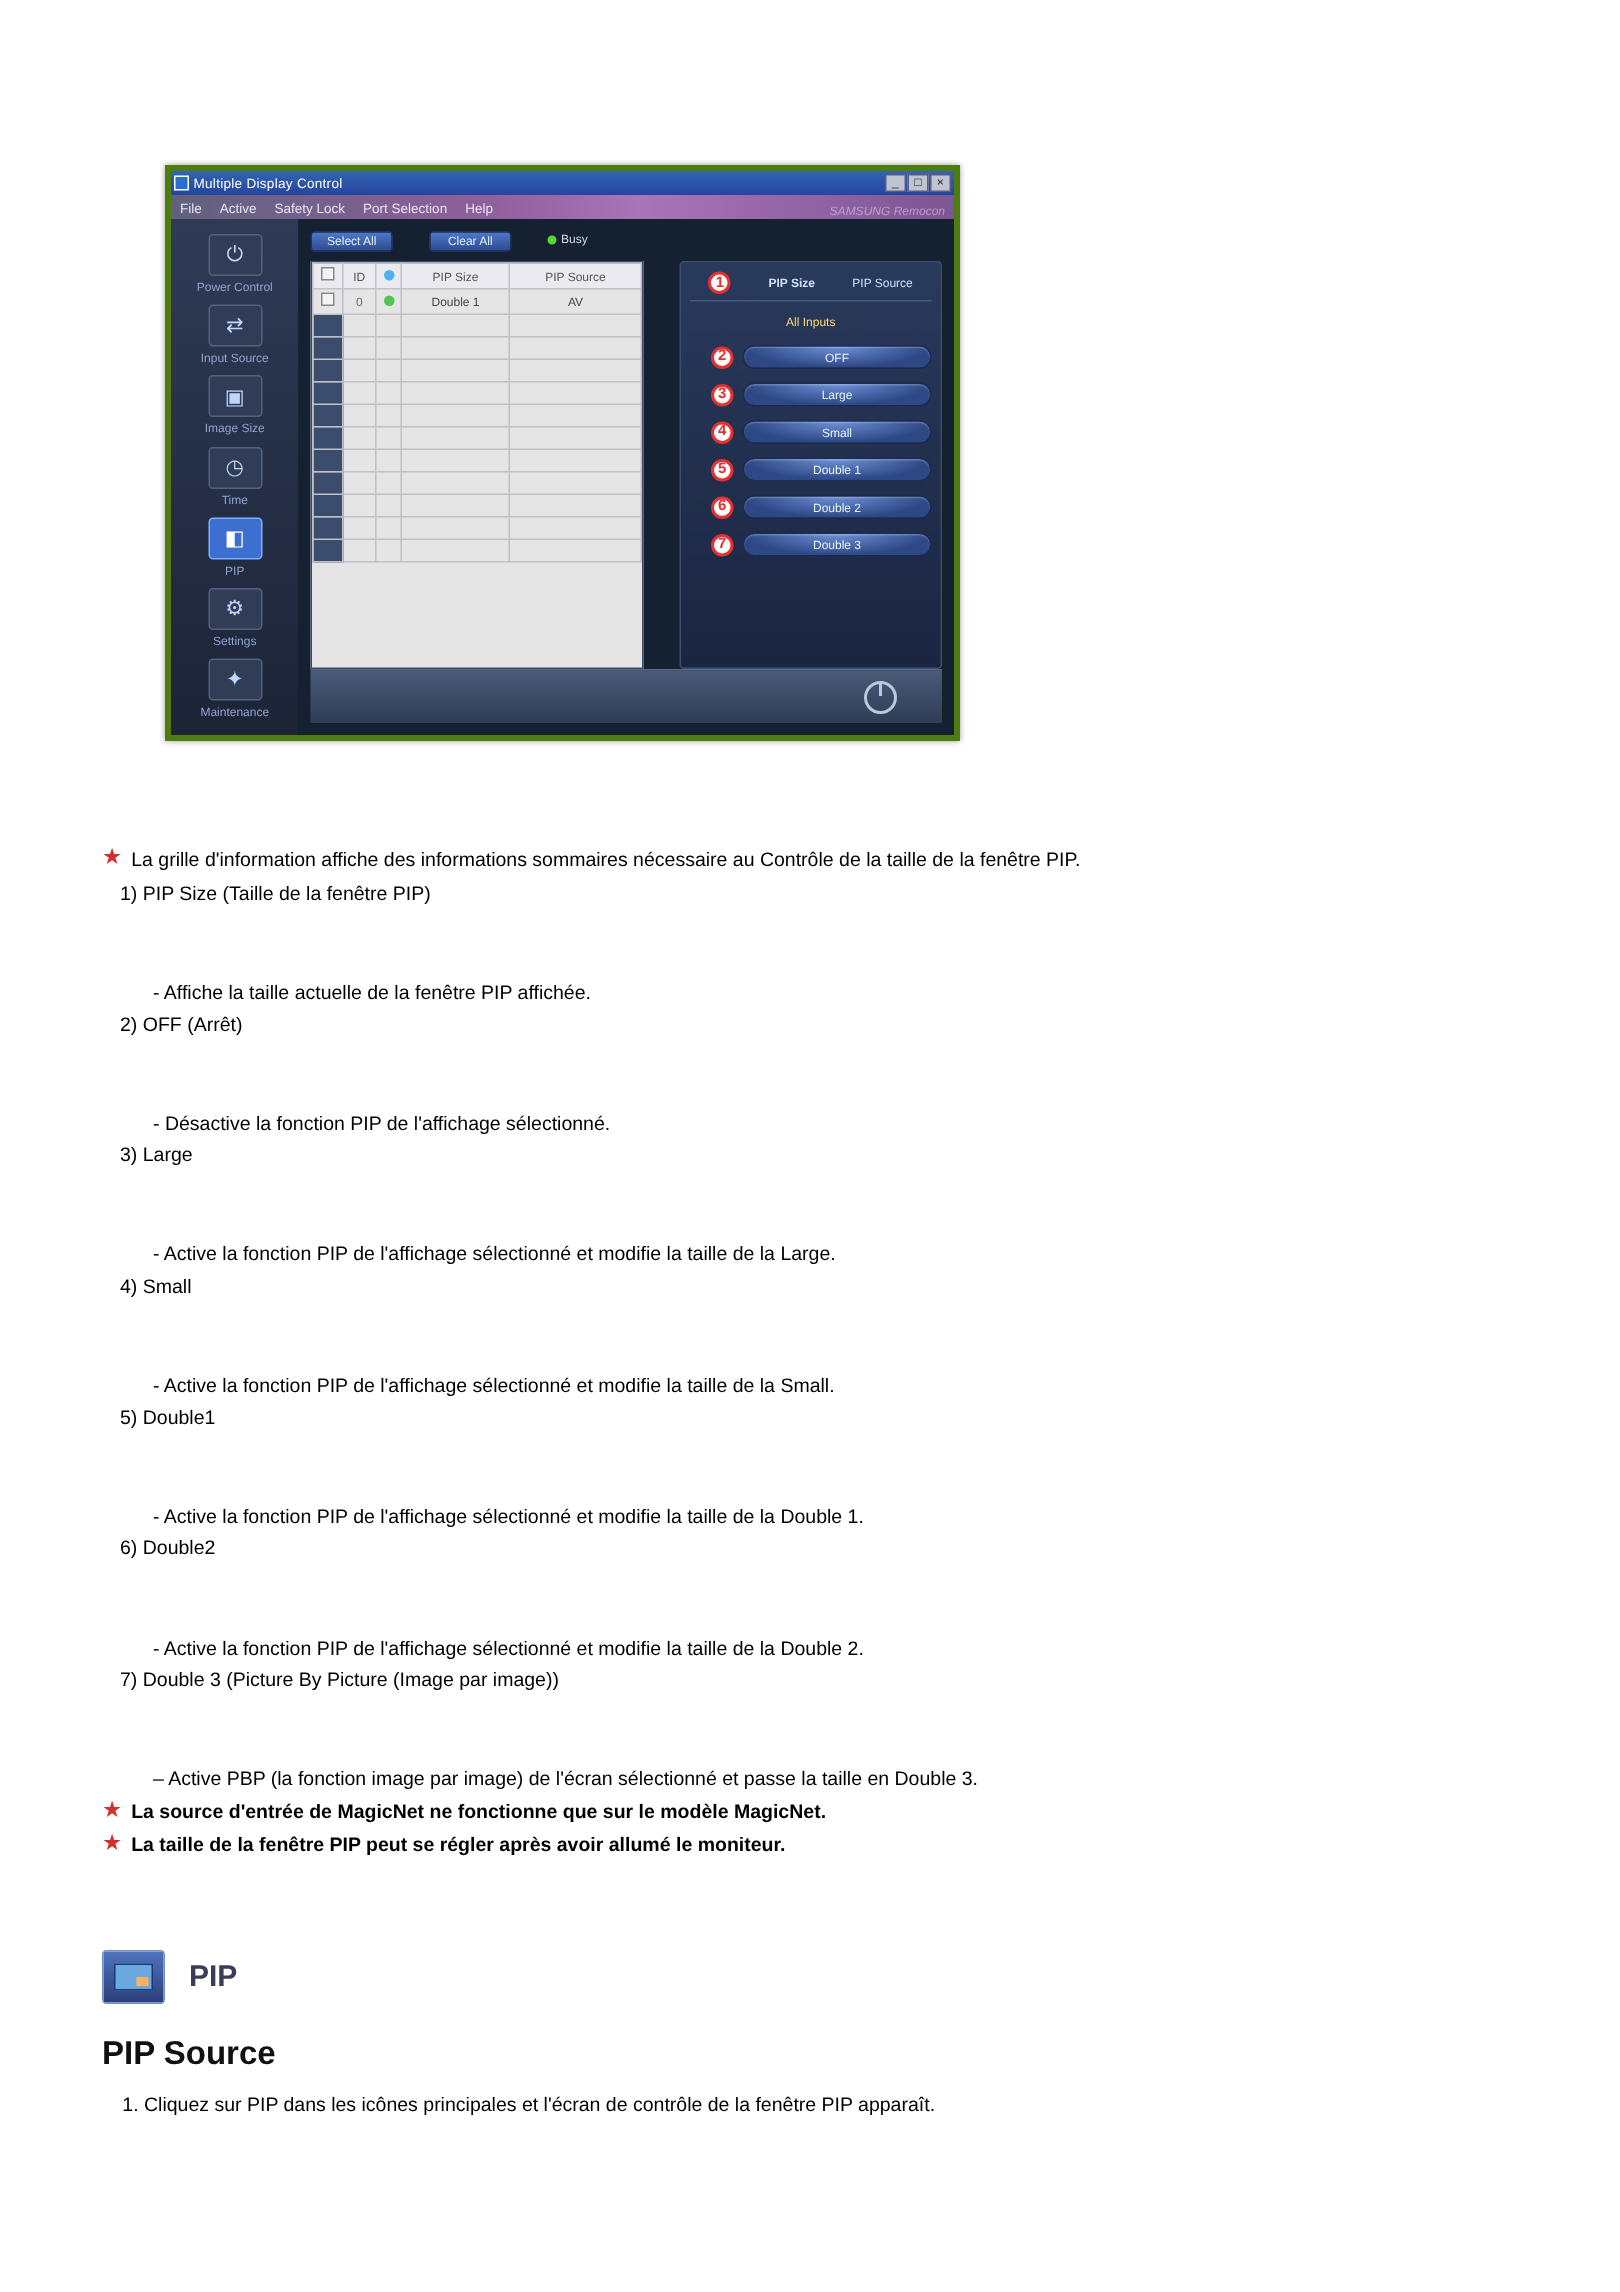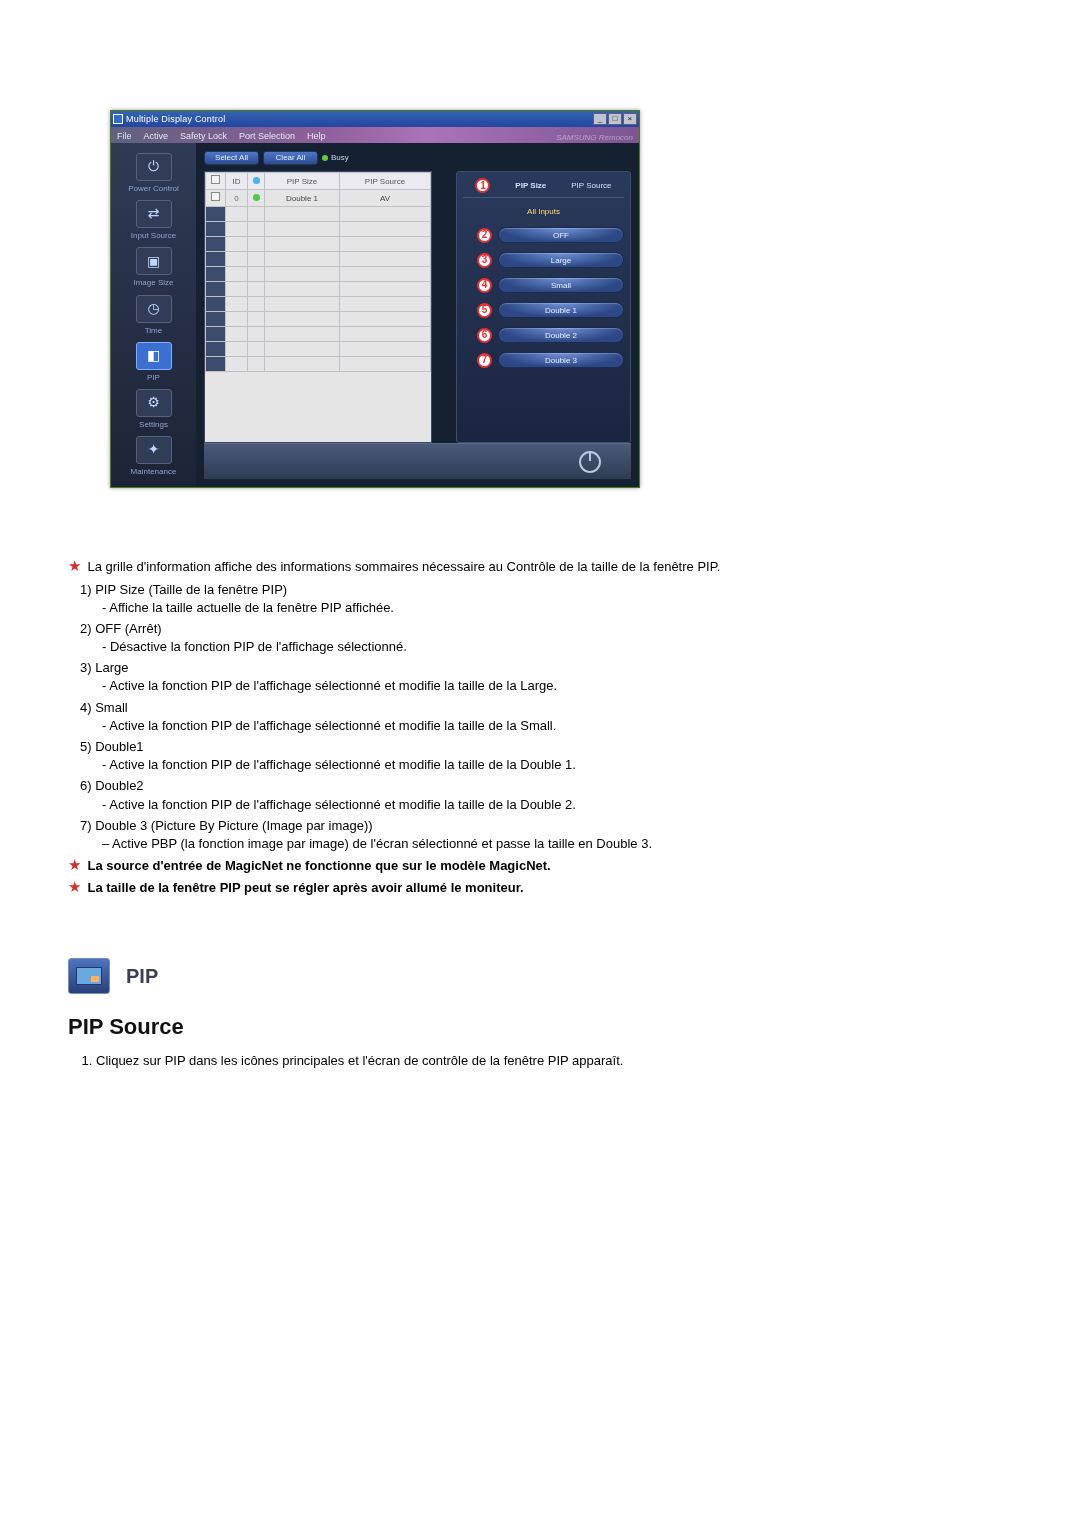--- a/index.html
+++ b/index.html
@@ -11,21 +11,21 @@
     font-size: 13px;
     color: #000;
     padding: 110px 60px 60px 60px;
     line-height: 1.4;
   }
 
   
   .app-window {
     width: 530px;
     margin: 0 auto 70px 50px;
-    border: 1px solid #4d7c0f;
+    border: 4px solid #4d7c0f;
     background: #1e2a3a;
     box-shadow: 0 0 4px rgba(0,0,0,.4);
   }
   .titlebar {
     height: 16px;
     background: linear-gradient(#3464b0,#2445a0);
     display: flex;
     align-items: center;
     padding: 0 2px;
     color: #fff;
@@ -68,21 +68,21 @@
     background: #313d57;
     border:1px solid #55617f;
     display:flex; align-items:center; justify-content:center;
     color:#bfd7ff; font-size:14px;
   }
   .side-item.active .side-icon { background:#3d6fd0; border-color:#7fb0ff; color:#fff; }
   .side-label { color:#90a4d0; font-size:8px; }
 
   
   .main { flex:1; background:#152031; padding:8px; display:flex; flex-direction:column; }
-  .toolbar-row { display:flex; align-items:center; gap:4px; margin-bottom:6px; }
+  .toolbar-row { display:flex; align-items:flex-start; gap:24px; margin-bottom:6px; }
   .glass-btn {
     width: 55px; height: 14px;
     background: linear-gradient(#4e78c8,#2e4b90);
     border:1px solid #1f345c; border-radius:3px;
     color:#e6f0ff; font-size:8px; display:flex; align-items:center; justify-content:center;
     cursor:pointer;
   }
   .busy { color:#ccd8e6; font-size:8px; display:flex; align-items:center; gap:3px; }
   .busy-dot { width:6px; height:6px; background:#5fcf40; border-radius:50%; }
 
@@ -134,21 +134,21 @@
   .power-icon { width:22px; height:22px; border:2px solid #b9c8da; border-radius:50%;
     position:relative; display:flex; align-items:center; justify-content:center; }
   .power-icon::before { content:""; width:2px; height:10px; background:#b9c8da; position:absolute; top:-2px; }
 
   
   .note-line { display:flex; align-items:flex-start; gap:6px; margin:0 0 4px 0; padding-left:8px; }
   .star { color:#d03030; font-size:15px; line-height:15px; }
   .num-list { list-style:none; padding-left:20px; margin-bottom:4px; }
   .num-list > li { margin-bottom:3px; }
   .num-list .li-head { display:block; }
-  .num-list .li-body { padding-left:22px; display:block; }
+  .num-list .li-body { padding-left:22px; display:block;margin-top:48px; }
   .note-bold { font-weight:bold; }
 
   .pip-heading-row { display:flex; align-items:center; gap:16px; margin:60px 0 18px 0; padding-left:8px; }
   .pip-heading-icon {
     width: 42px; height: 36px; border-radius:3px;
     background: linear-gradient(#4e74c0,#2b3f78);
     display:flex; align-items:center; justify-content:center;
     border:1px solid #7190c0;
   }
   .pip-heading-icon .inner {

